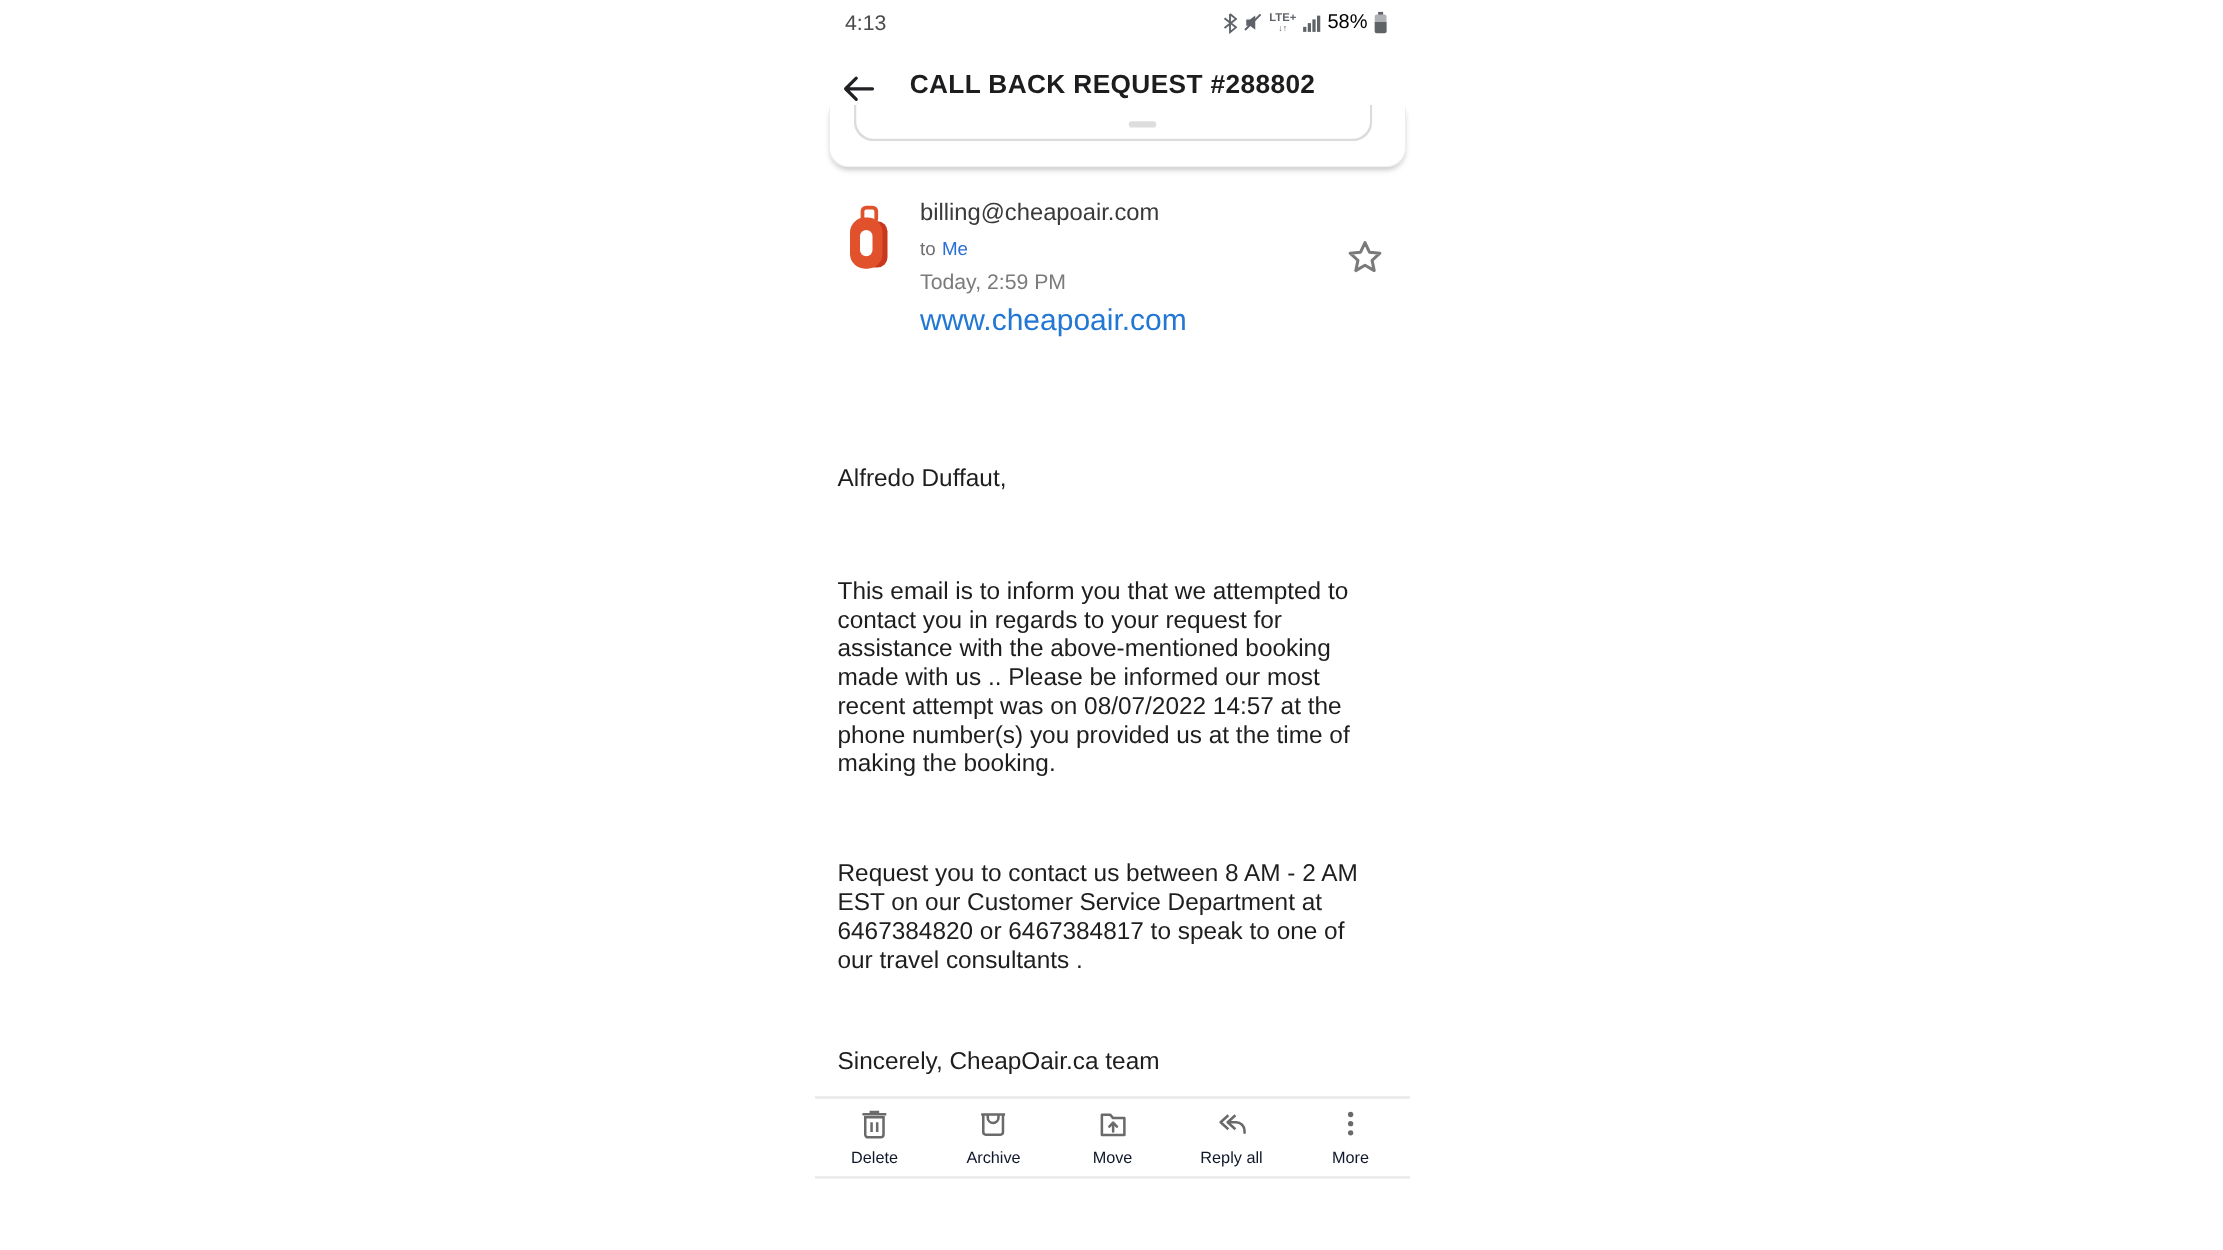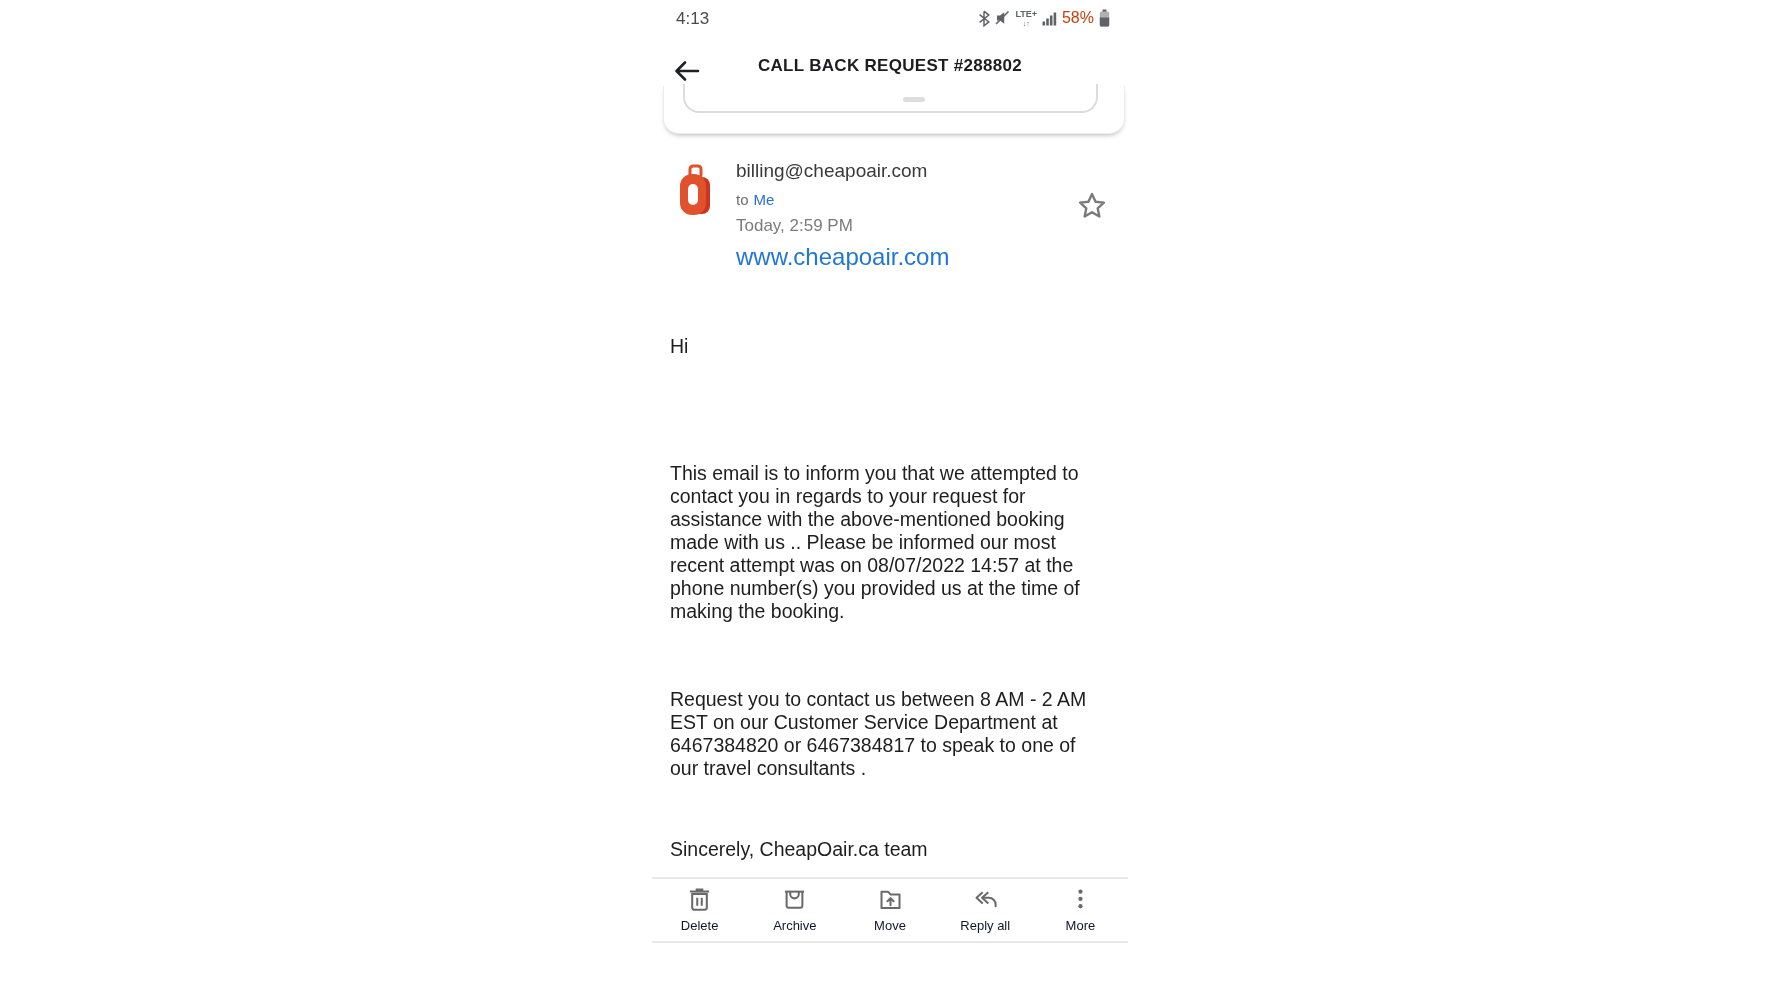--- a/index.html
+++ b/index.html
@@ -4,24 +4,24 @@
 <style>
   html,body{margin:0;padding:0;background:#ffffff;width:1778px;height:1000px;overflow:hidden;
     font-family:"Liberation Sans","DejaVu Sans",sans-serif;}
   .phone{position:absolute;left:652px;top:0;width:476px;height:1000px;background:#fff;}
   
   .time{position:absolute;left:24px;top:9px;font-size:17px;color:#4a4a4a;}
   .statusicons{position:absolute;right:18px;top:7px;height:22px;display:flex;align-items:center;gap:5px;color:#5f6368;}
   .lteblock{display:flex;flex-direction:column;align-items:center;line-height:1;color:#5f6368;}
   .lteblock .ltetxt{font-size:9px;font-weight:bold;letter-spacing:0;}
   .lteblock .ltearr{font-size:7px;margin-top:1px;}
-  .battpct{font-size:16px;color:#c2410c;}
+  .battpct{font-size:16px;color:#000000;}
   
   .backbtn{position:absolute;left:20px;top:56px;width:30px;height:30px;cursor:pointer;}
-  .apptitle{position:absolute;left:60px;right:60px;top:56px;text-align:center;font-size:17px;font-weight:bold;
+  .apptitle{position:absolute;left:60px;right:60px;top:56px;text-align:center;font-size:21px;font-weight:bold;
     color:#1d1d1f;letter-spacing:0.3px;white-space:nowrap;}
   
   .topcard{position:absolute;left:11px;top:86px;width:460px;height:47px;background:#fff;
     border:1px solid #ededed;border-top:none;border-radius:0 0 16px 16px;
     box-shadow:0 3px 5px -2px rgba(0,0,0,0.28);}
   .topcard-inner{position:absolute;left:19px;top:-2px;width:411px;height:27px;
     border:2px solid #dcdcdc;border-top:none;border-radius:0 0 16px 16px;background:#fff;}
   .smudge{position:absolute;left:239px;top:11px;width:22px;height:5px;border-radius:3px;background:#cfcfcf;opacity:.7;}
   
   .avatar{position:absolute;left:26px;top:164px;width:36px;height:54px;}
@@ -110,21 +110,21 @@
     <span>to</span><span class="me">Me</span>
   </div>
   <div class="sender-date">Today, 2:59 PM</div>
   <div class="sender-site">www.cheapoair.com</div>
   <div class="starbtn">
     <svg width="34" height="34" viewBox="0 0 24 24">
         <path d="M12 3.6 L14.5 9 L20.4 9.6 L16 13.6 L17.2 19.4 L12 16.4 L6.8 19.4 L8 13.6 L3.6 9.6 L9.5 9 Z" fill="none" stroke="#7a7a7a" stroke-width="1.7" stroke-linejoin="round"></path>
       </svg>
   </div>
 
-  <div class="btext greet">Hi</div>
+  <div class="btext recip">Alfredo Duffaut,</div>
   <div class="btext para1">This email is to inform you that we attempted to
 contact you in regards to your request for
 assistance with the above-mentioned booking
 made with us .. Please be informed our most
 recent attempt was on 08/07/2022 14:57 at the
 phone number(s) you provided us at the time of
 making the booking.</div>
   <div class="btext para2">Request you to contact us between 8 AM - 2 AM
 EST on our Customer Service Department at
 6467384820 or 6467384817 to speak to one of

